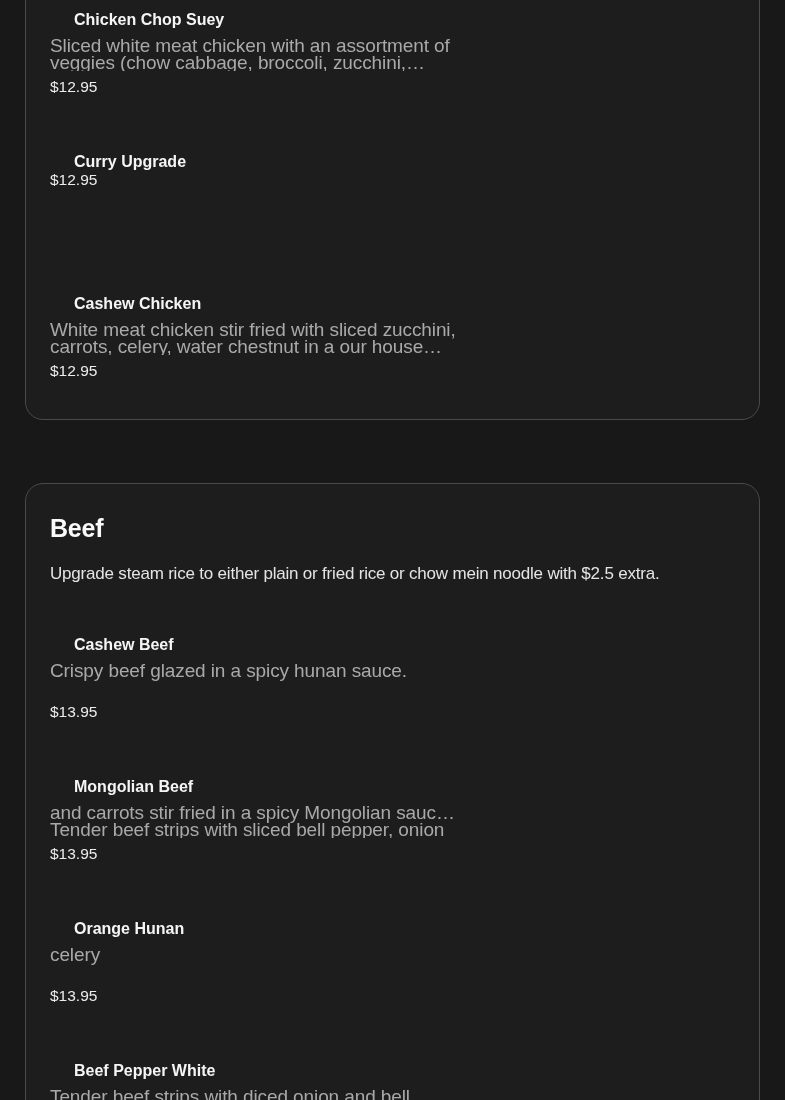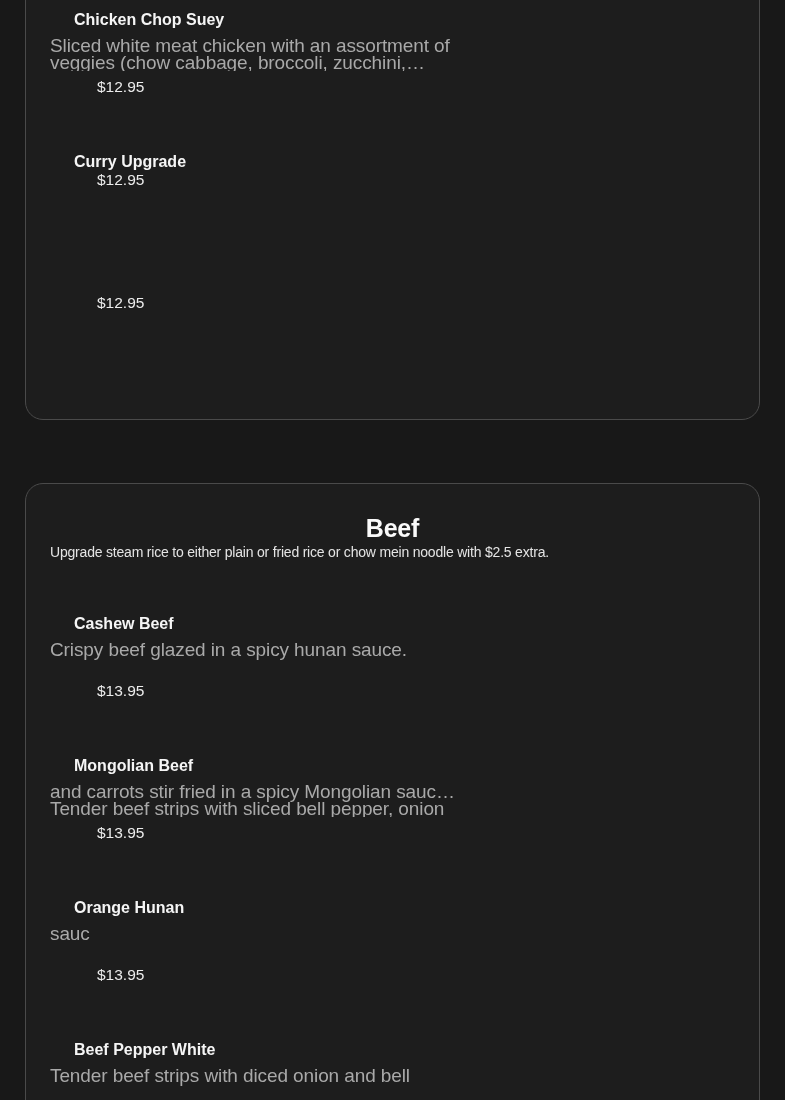--- a/index.html
+++ b/index.html
@@ -18,58 +18,63 @@
     position:absolute;left:25px;width:735px;box-sizing:border-box;
     background:var(--card-bg);
     border:1px solid var(--card-border);
     border-radius:18px;
     padding:0 24px;
   }
   #card-chicken{top:-202px;height:622px;padding-top:211px;}
   #card-beef{top:483px;height:700px;padding-top:30px;}
   .section-heading{
     font-size:25px;line-height:28px;font-weight:bold;
-    color:var(--heading);letter-spacing:-0.2px;text-align:center;
+    color:var(--heading);letter-spacing:-0.2px;
   }
   .section-subtitle{
-    font-size:14px;line-height:21px;
+    margin-top:21px;font-size:17px;line-height:21px;
     color:var(--subtitle);letter-spacing:-0.2px;white-space:nowrap;
   }
   #card-beef .items{margin-top:51px;}
   .item{height:142px;}
   .item-name{
     font-size:16px;line-height:19px;font-weight:bold;color:var(--title);margin-left:24px;
   }
   .item-desc{height:34px;margin:8px 0 7px;overflow:hidden;}
   .desc-line{
     font-size:19px;line-height:17px;color:var(--desc);
     white-space:nowrap;letter-spacing:-0.1px;
   }
   .item-price{
-    font-size:15.5px;line-height:17px;font-weight:500;color:var(--price);margin-left:47px;
+    font-size:15.5px;line-height:17px;font-weight:500;color:var(--price);
   }
 </style>
 </head>
 <body>
 
 <div class="card" id="card-chicken">
   <div class="items">
       <div class="item">
     <div class="item-name">Chicken Chop Suey</div>
     <div class="item-desc">
           <div class="desc-line">Sliced white meat chicken with an assortment of</div>
           <div class="desc-line">veggies (chow cabbage, broccoli, zucchini,…</div>
         </div>
     <div class="item-price">$12.95</div>
   </div>
       <div class="item">
     <div class="item-name">Curry Upgrade</div>
     <div class="item-price">$12.95</div>
   </div>
       <div class="item">
+    <div class="item-name">Cashew Chicken</div>
+    <div class="item-desc">
+          <div class="desc-line">White meat chicken stir fried with sliced zucchini,</div>
+          <div class="desc-line">carrots, celery, water chestnut in a our house…</div>
+        </div>
     <div class="item-price">$12.95</div>
   </div>
     </div>
 </div>
 
 <div class="card" id="card-beef">
   <div class="section-heading">Beef</div>
   <div class="section-subtitle">Upgrade steam rice to either plain or fried rice or chow mein noodle with $2.5 extra.</div>
   <div class="items">
       <div class="item">
@@ -83,21 +88,21 @@
     <div class="item-name">Mongolian Beef</div>
     <div class="item-desc">
           <div class="desc-line">and carrots stir fried in a spicy Mongolian sauc…</div>
           <div class="desc-line">Tender beef strips with sliced bell pepper, onion</div>
         </div>
     <div class="item-price">$13.95</div>
   </div>
       <div class="item">
     <div class="item-name">Orange Hunan</div>
     <div class="item-desc">
-          <div class="desc-line">sauc</div>
+          <div class="desc-line">celery</div>
         </div>
     <div class="item-price">$13.95</div>
   </div>
       <div class="item">
     <div class="item-name">Beef Pepper White</div>
     <div class="item-desc">
           <div class="desc-line">Tender beef strips with diced onion and bell</div>
         </div>
     <div class="item-price"></div>
   </div>

